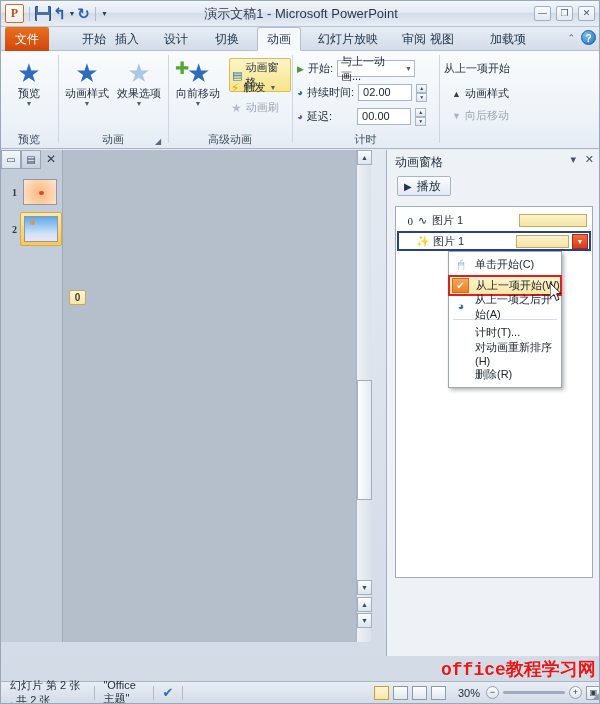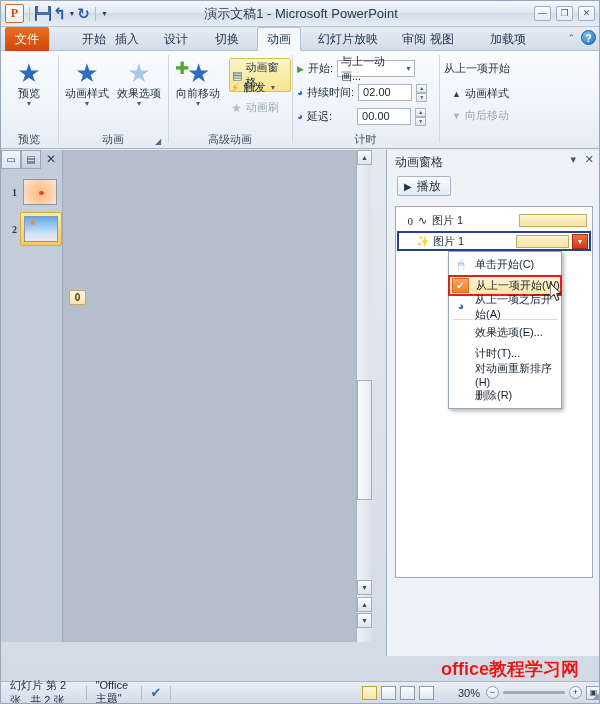--- a/index.html
+++ b/index.html
@@ -295,21 +295,21 @@
   }
   .ctxsep { height: 1px; background: #d4dbe4; margin: 2px 4px; }
   .cursor {
     position: absolute; left: 549px; top: 282px; z-index: 40; pointer-events: none;
   }
 
   
   .redwm {
     position: absolute; left: 440px; top: 656px; z-index: 25;
     font-size: 18px; font-weight: bold; color: #e81717;
-    font-family: Liberation Sans, sans-serif; letter-spacing: 0px;
+    font-family: Liberation Mono, monospace; letter-spacing: 0px;
     text-shadow: 0 0 1px #fff;
   }
   .redwm2 {
     position: absolute; left: 452px; top: 683px; z-index: 25;
     font-size: 13px; font-weight: bold; color: #e81717;
     font-family: "Liberation Sans", sans-serif;
     text-shadow: 0 0 1px #fff;
   }
 
   
@@ -554,23 +554,20 @@
     <div class="ctxitem hl">
       <span class="ctx-chk">✔</span>
       <span>从上一项开始(W)</span>
     </div>
     <div class="ctxitem">
       <span class="ctxicon" style="color:#2b6fb8">◕</span>
       <span>从上一项之后开始(A)</span>
     </div>
     <div class="ctxsep"></div>
     <div class="ctxitem">
-      <span>效果选项(E)...</span>
-    </div>
-    <div class="ctxitem">
       <span>计时(T)...</span>
     </div>
     <div class="ctxitem">
       <span>对动画重新排序(H)</span>
     </div>
     <div class="ctxitem">
       <span>删除(R)</span>
     </div>
   </div>
 
@@ -588,21 +585,21 @@
     <span style="color:#2b6fb8;font-size:13px">✔</span>
     <span class="sb-sep"></span>
 
     <span style="margin-left:182px;display:flex;align-items:center">
       <span class="view-ico active"></span>
       <span class="view-ico"></span>
       <span class="view-ico"></span>
       <span class="view-ico"></span>
     </span>
 
-    <span style="margin-left:20px">30%</span>
+    <span style="margin-left:8px">30%</span>
     <span class="zoomslider">
       <span class="zs-btn">−</span>
       <span class="zs-line"></span>
       <span class="zs-btn">+</span>
       <span class="zs-fit">▣</span>
     </span>
     <span class="grip">◢</span>
   </div>
 
 </div>

